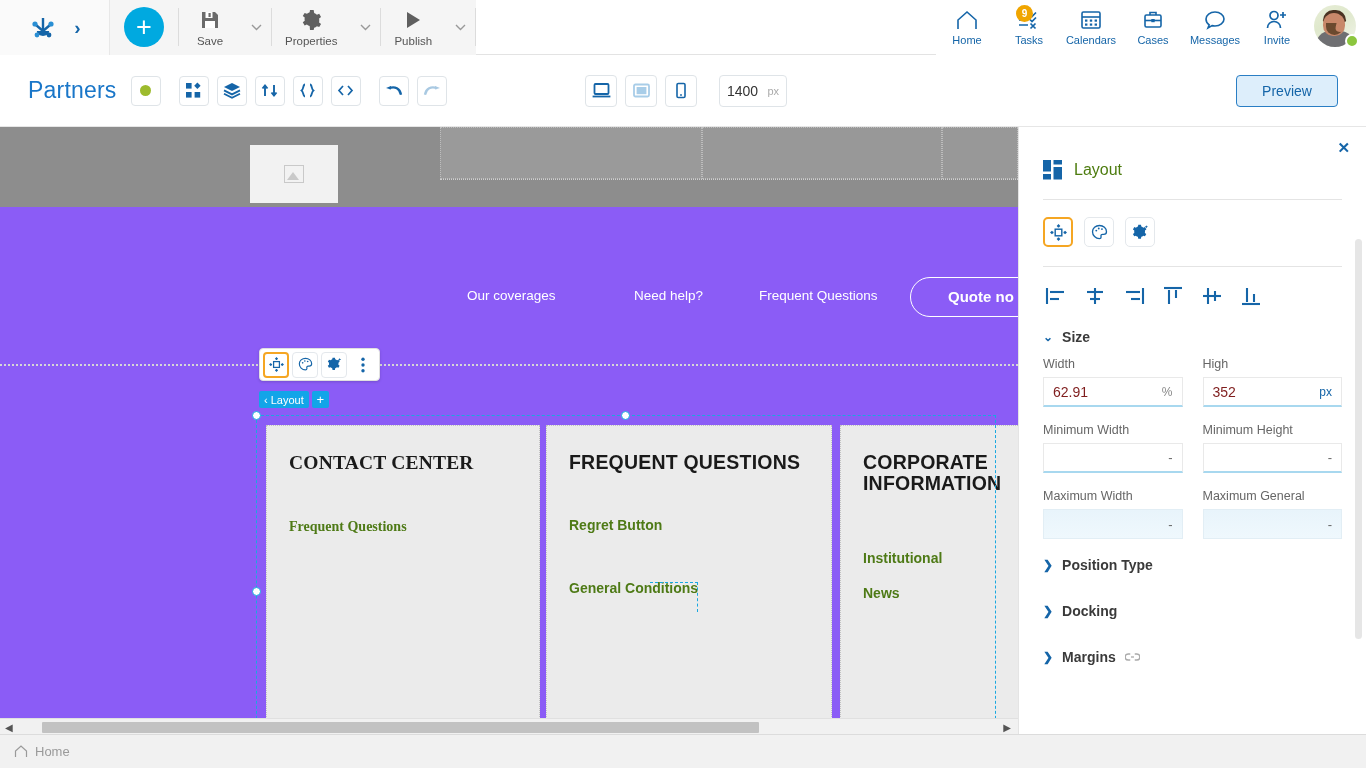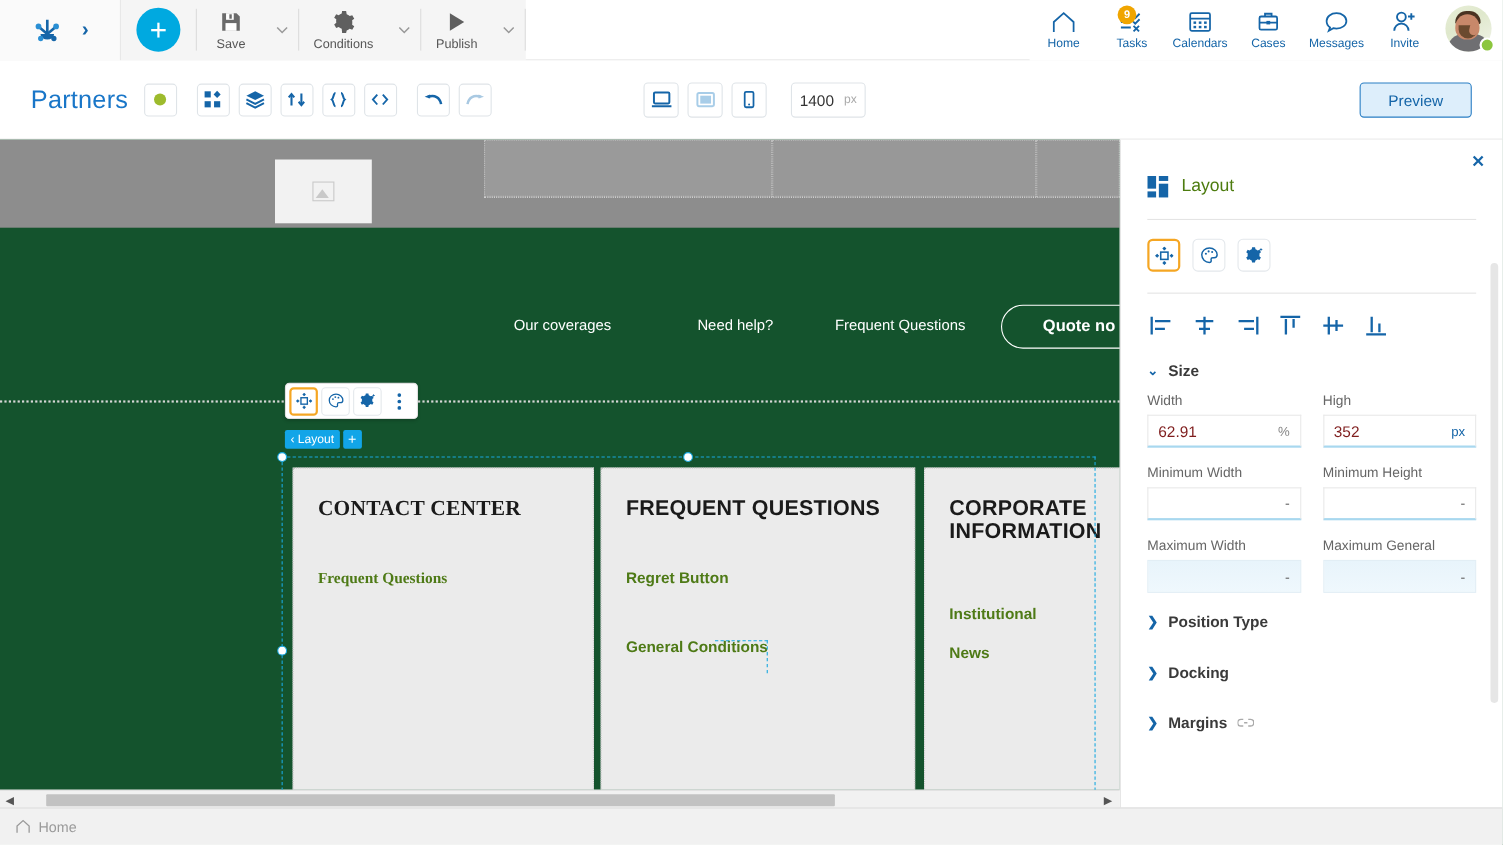--- a/index.html
+++ b/index.html
@@ -116,21 +116,21 @@
   .preview-btn {
     position: absolute; right: 28px; width: 102px; height: 32px;
     border: 1px solid #2a7ec4; border-radius: 4px; background: #ddeefb;
     color: #1565a8; font-size: 14px; display: flex; align-items: center;
     justify-content: center; cursor: pointer;
   }
 
   
   .canvas {
     position: absolute; top: 127px; left: 0; width: 1018px; height: 591px;
-    background: #14532d; overflow: hidden;
+    background: #8b5cf6; overflow: hidden;
   }
   .site-header {
     position: absolute; top: 0; left: 0; width: 1018px; height: 80px; background: #8d8d8d;
   }
   .sh-logo {
     position: absolute; left: 250px; top: 18px; width: 88px; height: 58px;
     background: #f2f2f2; display: flex; align-items: center; justify-content: center;
   }
   .img-ph { width: 20px; height: 18px; border: 1.6px solid #c9c9c9; position: relative; }
   .img-ph:after {
@@ -342,21 +342,21 @@
           </svg>
       </div>
       <div class="vsep"></div>
 
       <div class="tool-item">
         <span class="ico">
           <svg width="22" height="22" viewBox="0 0 24 24" fill="#5f5f5f">
             <path d="M12 8.5a3.5 3.5 0 100 7 3.5 3.5 0 000-7zm9 3.5c0-.6-.05-1.18-.14-1.74l2.1-1.6-2-3.46-2.5.96a8.9 8.9 0 00-3-1.74L14.9 1h-4L10.54 3.5a8.9 8.9 0 00-3 1.74l-2.5-.96-2 3.46 2.1 1.6a9.7 9.7 0 000 3.48l-2.1 1.6 2 3.46 2.5-.96a8.9 8.9 0 003 1.74L10.9 23h4l.56-2.5a8.9 8.9 0 003-1.74l2.5.96 2-3.46-2.1-1.6c.09-.56.14-1.14.14-1.74z"></path>
           </svg>
         </span>
-        <span class="lbl">Conditions</span>
+        <span class="lbl">Properties</span>
       </div>
       <div class="caret-btn">
         <svg width="11" height="7" viewBox="0 0 11 7">
             <path d="M1 1l4.5 4.5L10 1" stroke="#999" stroke-width="1.4" fill="none"></path>
           </svg>
       </div>
       <div class="vsep"></div>
 
       <div class="tool-item">
         <span class="ico">

